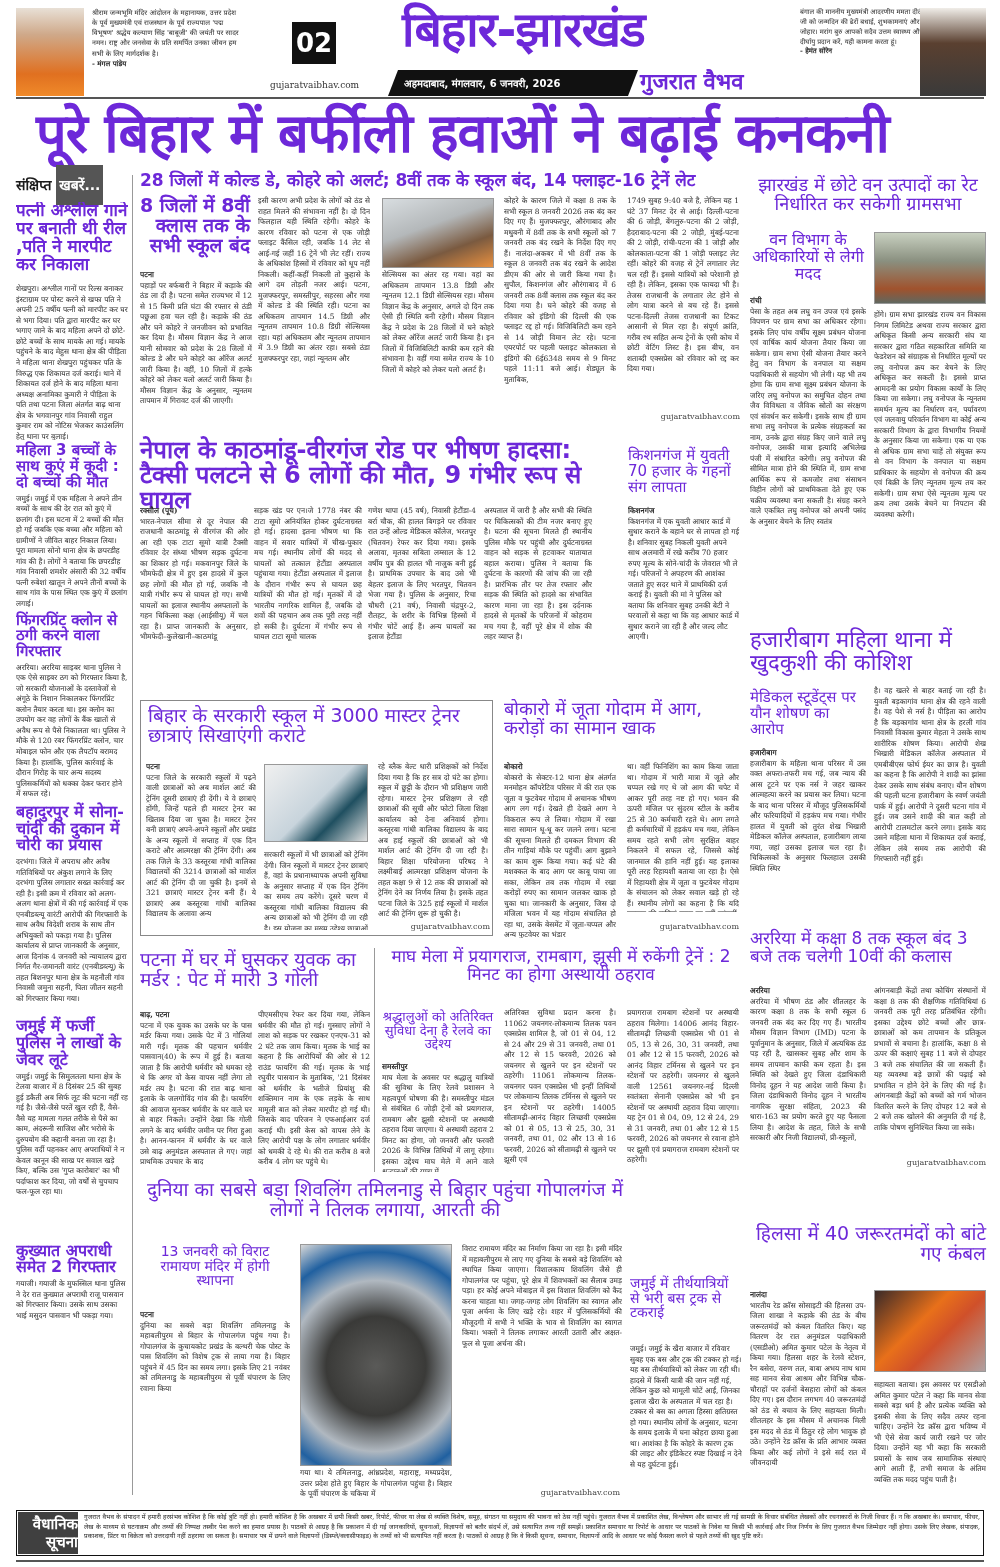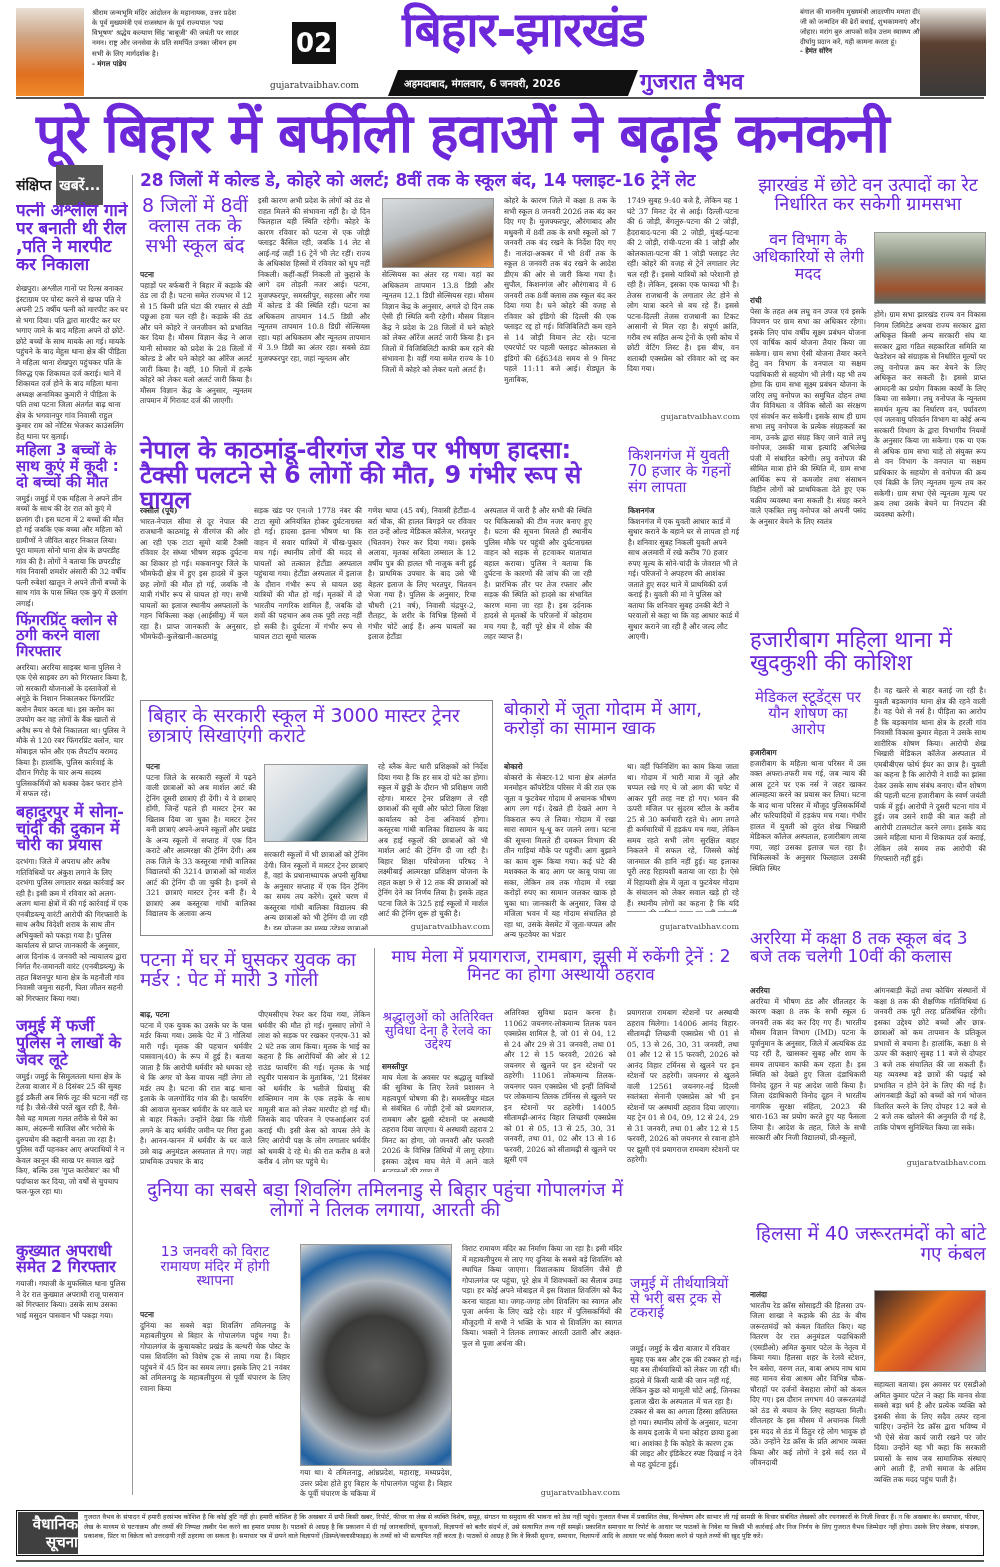--- a/index.html
+++ b/index.html
@@ -55,21 +55,21 @@
       <div class="body" style="text-align:left;height:168px">जमुई। जमुई के सिमुलतला थाना क्षेत्र के टेलवा बाजार में 8 दिसंबर 25 की सुबह हुई डकैती अब सिर्फ लूट की घटना नहीं रह गई है। जैसे-जैसे परतें खुल रही हैं, वैसे-वैसे यह मामला गलत तरीके से पैसे का काम, अंदरूनी साजिश और भरोसे के दुरुपयोग की कहानी बनता जा रहा है। पुलिस वर्दी पहनकर आए अपराधियों ने न केवल कानून की साख पर सवाल खड़े किए, बल्कि उस 'गुप्त कारोबार' का भी पर्दाफाश कर दिया, जो वर्षों से चुपचाप फल-फूल रहा था।</div>
     </div>
  <div>
       <div class="hd" style="font-size:16px;margin:3px 0">कुख्यात अपराधी समेत 2 गिरफ्तार</div>
       <div class="body" style="text-align:left">गयाजी। गयाजी के मुफस्सिल थाना पुलिस ने देर रात कुख्यात अपराधी राजू पासवान को गिरफ्तार किया। उसके साथ उसका भाई मसुदन पासवान भी पकड़ा गया।</div>
     </div>
 </div>
 <div class="abs rule" style="left:132px;top:175px;width:1px;height:1320px;background:#999"></div>
 
 <div class="abs hd" style="left:140px;top:172px;width:600px;font-size:17px;font-weight:bold;white-space:nowrap">28 जिलों में कोल्ड डे, कोहरे को अलर्ट; 8वीं तक के स्कूल बंद, 14 फ्लाइट-16 ट्रेनें लेट</div>
-<div class="abs hd" style="left:140px;top:196px;width:110px;font-size:19px;text-align:center;font-weight:normal">8 जिलों में 8वीं क्लास तक के सभी स्कूल बंद</div>
+<div class="abs hd" style="left:140px;top:196px;width:110px;font-size:19px;text-align:right;font-weight:bold">8 जिलों में 8वीं क्लास तक के सभी स्कूल बंद</div>
 <div class="abs body" style="left:140px;top:270px;width:112px;height:158px"><span class="dl">पटना</span><br><span>पहाड़ों पर बर्फबारी ने बिहार में कड़ाके की ठंड ला दी है। पटना समेत राज्यभर में 12 से 15 किमी प्रति घंटा की रफ्तार से ठंडी पछुआ हवा चल रही है। कड़ाके की ठंड और घने कोहरे ने जनजीवन को प्रभावित कर दिया है। मौसम विज्ञान केंद्र ने आज यानी सोमवार को प्रदेश के 28 जिलों में कोल्ड डे और घने कोहरे का ऑरेंज अलर्ट जारी किया है। वहीं, 10 जिलों में हल्के कोहरे को लेकर यलो अलर्ट जारी किया है। मौसम विज्ञान केंद्र के अनुसार, न्यूनतम तापमान में गिरावट दर्ज की जाएगी।</span></div>
 <div class="abs body" style="left:258px;top:196px;width:112px;height:232px">इसी कारण अभी प्रदेश के लोगों को ठंड से राहत मिलने की संभावना नहीं है। दो दिन फिलहाल यही स्थिति रहेगी। कोहरे के कारण रविवार को पटना से एक जोड़ी फ्लाइट कैंसिल रही, जबकि 14 लेट से आई-गई जहीं 16 ट्रेनें भी लेट रहीं। राज्य के अधिकांश हिस्सों में रविवार को धूप नहीं निकली। कहीं-कहीं निकली तो कुहासे के आगे दम तोड़ती नजर आई। पटना, मुजफ्फरपुर, समस्तीपुर, सहरसा और गया में कोल्ड डे की स्थिति रही। पटना का अधिकतम तापमान 14.5 डिग्री और न्यूनतम तापमान 10.8 डिग्री सेल्सियस रहा। यहां अधिकतम और न्यूनतम तापमान में 3.9 डिग्री का अंतर रहा। सबसे ठंडा मुजफ्फरपुर रहा, जहां न्यूनतम और</div>
 <div class="abs photo" style="left:382px;top:198px;width:112px;height:70px;background:linear-gradient(160deg,#d8dde0,#b4b8ba 40%,#7a5a40 70%,#e89040)"></div>
 <div class="abs body" style="left:382px;top:270px;width:112px;height:158px">सेल्सियस का अंतर रह गया। वहां का अधिकतम तापमान 13.8 डिग्री और न्यूनतम 12.1 डिग्री सेल्सियस रहा। मौसम विज्ञान केंद्र के अनुसार, अगले दो दिन तक ऐसी ही स्थिति बनी रहेगी। मौसम विज्ञान केंद्र ने प्रदेश के 28 जिलों में घने कोहरे को लेकर ऑरेंज अलर्ट जारी किया है। इन जिलों में विजिबिलिटी काफी कम रहने की संभावना है। वहीं गया समेत राज्य के 10 जिलों में कोहरे को लेकर यलो अलर्ट है।</div>
 <div class="abs body" style="left:504px;top:196px;width:112px;height:232px">कोहरे के कारण जिले में कक्षा 8 तक के सभी स्कूल 8 जनवरी 2026 तक बंद कर दिए गए हैं। मुजफ्फरपुर, औरंगाबाद और मधुबनी में 8वीं तक के सभी स्कूलों को 7 जनवरी तक बंद रखने के निर्देश दिए गए हैं। नालंदा-अकबर में भी 8वीं तक के स्कूल 8 जनवरी तक बंद रखने के आदेश डीएम की ओर से जारी किया गया है। सुपौल, किशनगंज और औरंगाबाद में 6 जनवरी तक 8वीं क्लास तक स्कूल बंद कर दिया गया है। घने कोहरे की वजह से रविवार को इंडिगो की दिल्ली की एक फ्लाइट रद्द हो गई। विजिबिलिटी कम रहने से 14 जोड़ी विमान लेट रहे। पटना एयरपोर्ट पर पहली फ्लाइट कोलकाता से इंडिगो की 6ई6348 समय से 9 मिनट पहले 11:11 बजे आई। शेड्यूल के मुताबिक,</div>
 <div class="abs body" style="left:627px;top:196px;width:112px;height:232px">1749 सुबह 9:40 बजे है, लेकिन यह 1 घंटे 37 मिनट देर से आई। दिल्ली-पटना की 6 जोड़ी, बेंगलुरु-पटना की 2 जोड़ी, हैदराबाद-पटना की 2 जोड़ी, मुंबई-पटना की 2 जोड़ी, रांची-पटना की 1 जोड़ी और कोलकाता-पटना की 1 जोड़ी फ्लाइट लेट रहीं। कोहरे की वजह से ट्रेनें लगातार लेट चल रही हैं। इससे यात्रियों को परेशानी हो रही है। लेकिन, इसका एक फायदा भी है। तेजस राजधानी के लगातार लेट होने से लोग यात्रा करने से बच रहे हैं। इससे पटना-दिल्ली तेजस राजधानी का टिकट आसानी से मिल रहा है। संपूर्ण क्रांति, गरीब रथ सहित अन्य ट्रेनों के एसी कोच में छोटी वेटिंग लिस्ट है। इस बीच, वन शताब्दी एक्सप्रेस को रविवार को रद्द कर दिया गया।</div>
 <div class="abs web" style="left:640px;top:412px;width:100px">gujaratvaibhav.com</div>
 
 <div class="abs hd" style="left:750px;top:176px;width:236px;font-size:18px;text-align:center;font-weight:normal">झारखंड में छोटे वन उत्पादों का रेट निर्धारित कर सकेगी ग्रामसभा</div>
 <div class="abs hd" style="left:750px;top:232px;width:116px;font-size:16px;text-align:center;font-weight:normal">वन विभाग के अधिकारियों से लेगी मदद</div>
@@ -80,21 +80,21 @@
 <div class="abs hd" style="left:140px;top:438px;width:460px;font-size:24px;text-align:left;font-weight:bold">नेपाल के काठमांडू-वीरगंज रोड पर भीषण हादसा: टैक्सी पलटने से 6 लोगों की मौत, 9 गंभीर रूप से घायल</div>
 <div class="abs body" style="left:140px;top:506px;width:108px;height:142px"><span class="dl">रक्सौल (पूच)</span><br><span>भारत-नेपाल सीमा से दूर नेपाल की राजधानी काठमांडू से वीरगंज की ओर आ रही एक टाटा सूमो यात्री टैक्सी रविवार देर संध्या भीषण सड़क दुर्घटना का शिकार हो गई। मकवानपुर जिले के भीमफेदी क्षेत्र में हुए इस हादसे में कुल छह लोगों की मौत हो गई, जबकि नौ यात्री गंभीर रूप से घायल हो गए। सभी घायलों का इलाज स्थानीय अस्पतालों के गहन चिकित्सा कक्ष (आईसीयू) में चल रहा है। प्राप्त जानकारी के अनुसार, भीमफेदी–कुलेखानी–काठमांडू</span></div>
 <div class="abs body" style="left:254px;top:506px;width:108px;height:142px">सड़क खंड पर एन।जे 1778 नंबर की टाटा सूमो अनियंत्रित होकर दुर्घटनाग्रस्त हो गई। हादसा इतना भीषण था कि वाहन में सवार यात्रियों में चीख-पुकार मच गई। स्थानीय लोगों की मदद से घायलों को तत्काल हेटौंडा अस्पताल पहुंचाया गया। हेटौंडा अस्पताल में इलाज के दौरान गंभीर रूप से घायल छह यात्रियों की मौत हो गई। मृतकों में दो भारतीय नागरिक शामिल हैं, जबकि दो शवों की पहचान अब तक पूरी तरह नहीं हो सकी है। दुर्घटना में गंभीर रूप से घायल टाटा सूमो चालक</div>
 <div class="abs body" style="left:368px;top:506px;width:108px;height:142px">गणेश थापा (45 वर्ष), निवासी हेटौंडा-4 बर्रा चौक, की हालत बिगड़ने पर रविवार रात उन्हें ओल्ड मेडिकल कॉलेज, भरतपुर (चितवन) रेफर कर दिया गया। इसके अलावा, मृतका सबिता लम्साल के 12 वर्षीय पुत्र की हालत भी नाजुक बनी हुई है। प्राथमिक उपचार के बाद उसे भी बेहतर इलाज के लिए भरतपुर, चितवन भेजा गया है। पुलिस के अनुसार, रिचा चौधरी (21 वर्ष), निवासी चंद्रपुर-2, रौतहट, के शरीर के विभिन्न हिस्सों में गंभीर चोटें आई हैं। अन्य घायलों का इलाज हेटौंडा</div>
 <div class="abs body" style="left:484px;top:506px;width:108px;height:142px">अस्पताल में जारी है और सभी की स्थिति पर चिकित्सकों की टीम नजर बनाए हुए है। घटना की सूचना मिलते ही स्थानीय पुलिस मौके पर पहुंची और दुर्घटनाग्रस्त वाहन को सड़क से हटवाकर यातायात बहाल कराया। पुलिस ने बताया कि दुर्घटना के कारणों की जांच की जा रही है। प्रारंभिक तौर पर तेज रफ्तार और सड़क की स्थिति को हादसे का संभावित कारण माना जा रहा है। इस दर्दनाक हादसे से मृतकों के परिजनों में कोहराम मच गया है, वहीं पूरे क्षेत्र में शोक की लहर व्याप्त है।</div>
 
 <div class="abs hd" style="left:628px;top:448px;width:112px;font-size:15px;font-weight:normal">किशनगंज में युवती 70 हजार के गहनों संग लापता</div>
 <div class="abs body" style="left:628px;top:506px;width:112px;height:150px;text-align:left"><span class="dl">किशनगंज</span><br><span>किशनगंज में एक युवती आधार कार्ड में सुधार कराने के बहाने घर से लापता हो गई है। शनिवार सुबह निकली युवती अपने साथ अलमारी में रखे करीब 70 हजार रुपए मूल्य के सोने-चांदी के जेवरात भी ले गई। परिजनों ने अपहरण की आशंका जताते हुए सदर थाने में प्राथमिकी दर्ज कराई है। युवती की मां ने पुलिस को बताया कि शनिवार सुबह उनकी बेटी ने घरवालों से कहा था कि वह आधार कार्ड में सुधार कराने जा रही है और जल्द लौट आएगी।</span></div>
 
 <div class="abs hd" style="left:750px;top:628px;width:236px;font-size:22px;font-weight:normal">हजारीबाग महिला थाना में खुदकुशी की कोशिश</div>
-<div class="abs hd" style="left:750px;top:690px;width:116px;font-size:15px;text-align:center;font-weight:normal">मेडिकल स्टूडेंट्स पर यौन शोषण का आरोप</div>
+<div class="abs hd" style="left:750px;top:690px;width:116px;font-size:15px;text-align:left;font-weight:normal">मेडिकल स्टूडेंट्स पर यौन शोषण का आरोप</div>
 <div class="abs body" style="left:750px;top:748px;width:116px;height:150px"><span class="dl">हजारीबाग</span><br><span>हजारीबाग के महिला थाना परिसर में उस वक्त अफरा-तफरी मच गई, जब न्याय की आस टूटने पर एक नर्स ने जहर खाकर आत्महत्या करने का प्रयास कर लिया। घटना के बाद थाना परिसर में मौजूद पुलिसकर्मियों और फरियादियों में हड़कंप मच गया। गंभीर हालत में युवती को तुरंत शेख भिखारी मेडिकल कॉलेज अस्पताल, हजारीबाग लाया गया, जहां उसका इलाज चल रहा है। चिकित्सकों के अनुसार फिलहाल उसकी स्थिति स्थिर</span></div>
 <div class="abs body" style="left:874px;top:686px;width:112px;height:212px">है। वह खतरे से बाहर बताई जा रही है। युवती बड़कागांव थाना क्षेत्र की रहने वाली है। वह पेशे से नर्स है। पीड़िता का आरोप है कि बड़कागांव थाना क्षेत्र के हरली गांव निवासी विकास कुमार मेहता ने उसके साथ शारीरिक शोषण किया। आरोपी शेख भिखारी मेडिकल कॉलेज अस्पताल में एमबीबीएस फोर्थ ईयर का छात्र है। युवती का कहना है कि आरोपी ने शादी का झांसा देकर उसके साथ संबंध बनाए। यौन शोषण की पहली घटना हजारीबाग के स्वर्ण जयंती पार्क में हुई। आरोपी ने दूसरी घटना गांव में हुई। जब उसने शादी की बात कही तो आरोपी टालमटोल करने लगा। इसके बाद उसने महिला थाना में शिकायत दर्ज कराई, लेकिन लंबे समय तक आरोपी की गिरफ्तारी नहीं हुई।</div>
 
 <div class="abs" style="left:140px;top:700px;width:353px;height:236px;border:1px solid #888"></div>
 <div class="abs hd" style="left:148px;top:706px;width:340px;font-size:19px;font-weight:normal">बिहार के सरकारी स्कूल में 3000 मास्टर ट्रेनर छात्राएं सिखाएंगी कराटे</div>
 <div class="abs body" style="left:146px;top:762px;width:110px;height:168px"><span class="dl">पटना</span><br><span>पटना जिले के सरकारी स्कूलों में पढ़ने वाली छात्राओं को अब मार्शल आर्ट की ट्रेनिंग दूसरी छात्राएं ही देंगी। ये वे छात्राएं होंगी, जिन्हें पहले ही मास्टर ट्रेनर का खिताब दिया जा चुका है। मास्टर ट्रेनर बनी छात्राएं अपने-अपने स्कूलों और प्रखंड के अन्य स्कूलों में सप्ताह में एक दिन कराटे और आत्मरक्षा की ट्रेनिंग देंगी। अब तक जिले के 33 कस्तूरबा गांधी बालिका विद्यालयों की 3214 छात्राओं को मार्शल आर्ट की ट्रेनिंग दी जा चुकी है। इनमें से 321 छात्राएं मास्टर ट्रेनर बनी हैं। ये छात्राएं अब कस्तूरबा गांधी बालिका विद्यालय के अलावा अन्य</span></div>
 <div class="abs photo" style="left:264px;top:764px;width:104px;height:78px;background:linear-gradient(135deg,#f0f0f0,#c8d4dc 50%,#1f4f60 70%,#e0e0e0)"></div>
 <div class="abs body" style="left:264px;top:850px;width:104px;height:80px">सरकारी स्कूलों में भी छात्राओं को ट्रेनिंग देंगी। जिन स्कूलों में मास्टर ट्रेनर छात्राएं हैं, वहां के प्रधानाध्यापक अपनी सुविधा के अनुसार सप्ताह में एक दिन ट्रेनिंग का समय तय करेंगे। दूसरे चरण में कस्तूरबा गांधी बालिका विद्यालय की अन्य छात्राओं को भी ट्रेनिंग दी जा रही है। इस योजना का मुख्य उद्देश्य छात्राओं को आत्मरक्षा में सक्षम बनाना है। हाई स्कूलों में ट्रेनिंग दे</div>
 <div class="abs body" style="left:378px;top:762px;width:110px;height:158px">रहे ब्लैक बेल्ट धारी प्रशिक्षकों को निर्देश दिया गया है कि हर सत्र दो घंटे का होगा। स्कूल में छुट्टी के दौरान भी प्रशिक्षण जारी रहेगा। मास्टर ट्रेनर प्रशिक्षण ले रही छात्राओं की सूची और फोटो जिला शिक्षा कार्यालय को देना अनिवार्य होगा। कस्तूरबा गांधी बालिका विद्यालय के बाद अब हाई स्कूलों की छात्राओं को भी मार्शल आर्ट की ट्रेनिंग दी जा रही है। बिहार शिक्षा परियोजना परिषद ने लक्ष्मीबाई आत्मरक्षा प्रशिक्षण योजना के तहत कक्षा 9 से 12 तक की छात्राओं को ट्रेनिंग देने का निर्णय लिया है। इसके तहत पटना जिले के 325 हाई स्कूलों में मार्शल आर्ट की ट्रेनिंग शुरू हो चुकी है।</div>
 <div class="abs web" style="left:378px;top:922px;width:112px">gujaratvaibhav.com</div>

